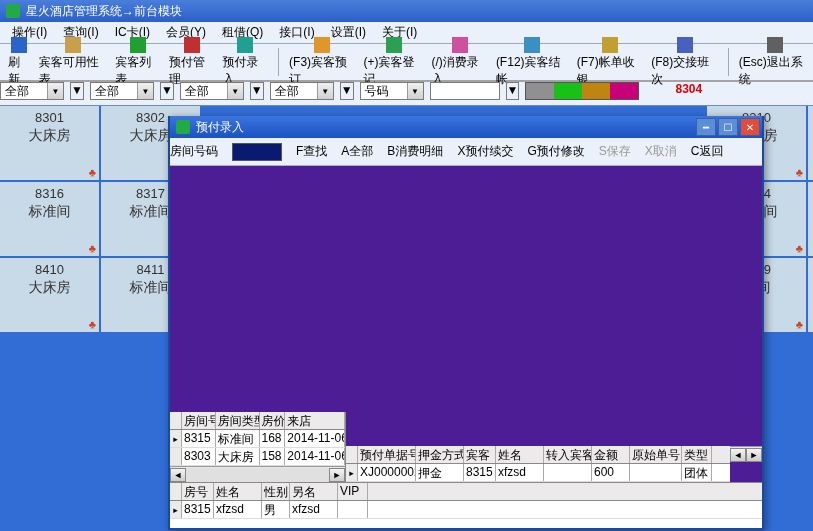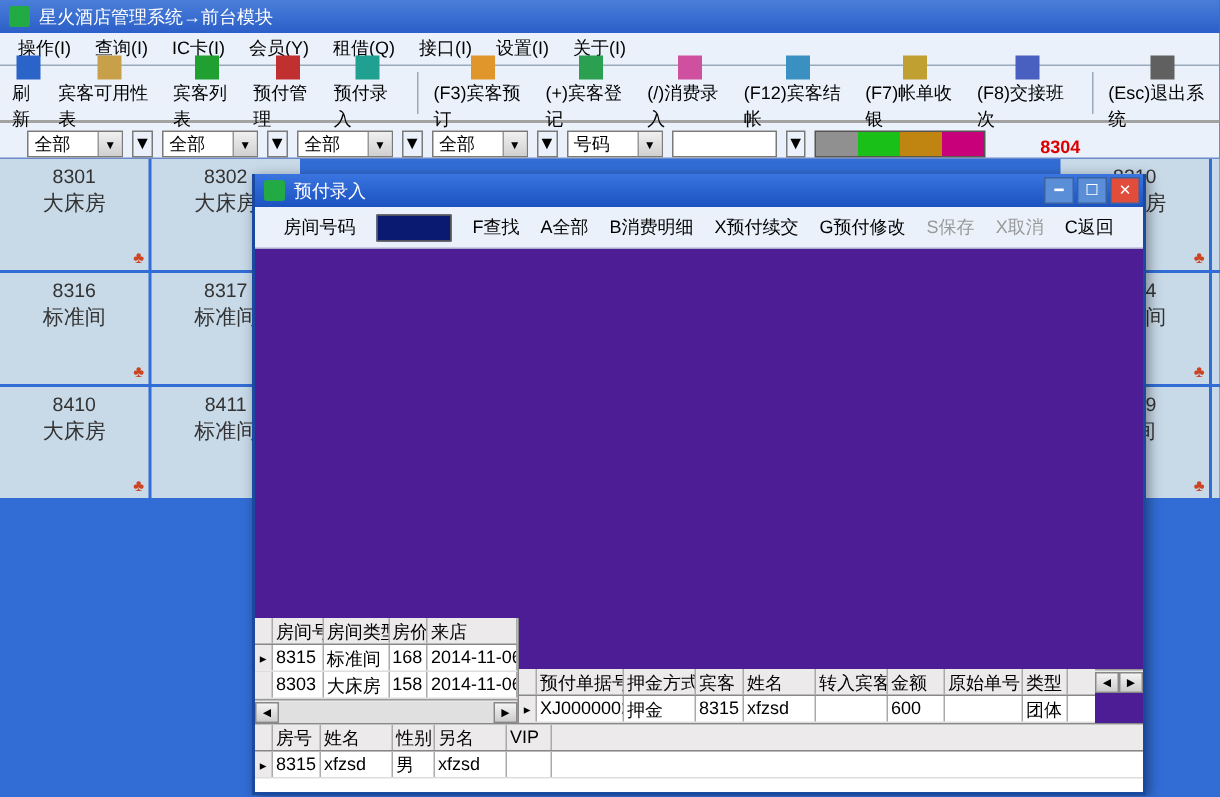--- a/index.html
+++ b/index.html
@@ -13,21 +13,21 @@
 .menubar { background: #eaf1fa; height: 22px; display: flex; align-items: center; padding-left: 4px; border-bottom: 1px solid #9ab; }
 .menubar span { padding: 0 8px; color: #000; cursor: pointer; }
 
 
 .toolbar { background: #eaf1fa; height: 38px; display: flex; align-items: center; padding-left: 6px; border-bottom: 2px solid #a3a3a3; gap: 4px; }
 .tool { display: flex; flex-direction: column; align-items: center; color: #000; cursor: pointer; padding: 0 2px; }
 .tool .ico { width: 16px; height: 16px; margin-bottom: 1px; }
 .sep { width: 1px; height: 28px; background: #9ab; margin: 0 4px; }
 
 
-.filterbar { background: #eaf1fa; height: 24px; display: flex; align-items: flex-end; padding-left: 18px; gap: 6px; border-bottom: 1px solid #6a8acc; }
+.filterbar { background: #eaf1fa; height: 24px; display: flex; align-items: flex-start; padding-left: 0; gap: 6px; border-bottom: 1px solid #6a8acc; }
 .combo { display: inline-flex; align-items: center; border: 1px solid #7a7a7a; background: #fff; height: 18px; }
 .combo .val { padding: 0 4px; min-width: 46px; }
 .combo .btn { width: 16px; height: 16px; background: linear-gradient(#f0f0f0, #d0d0d0); border-left: 1px solid #999; display: flex; align-items: center; justify-content: center; font-size: 8px; }
 .inp { border: 1px solid #7a7a7a; background: #fff; height: 18px; width: 70px; padding: 0 3px; }
 .swatches { display: flex; border: 1px solid #555; height: 18px; }
 .swatch { width: 28px; height: 100%; }
 .counter { color: #d00; font-weight: bold; margin-left: 30px; }
 
 
 .roomgrid { position: absolute; top: 106px; left: 0; right: 0; bottom: 0; background: #326dd6; display: flex; flex-wrap: wrap; align-content: flex-start; gap: 2px; padding: 0; }
@@ -39,21 +39,21 @@
 
 .modal { position: absolute; left: 168px; top: 116px; width: 596px; height: 414px; background: #d6e4f2; border: 2px solid #1a4aa0; border-top: none; box-shadow: 2px 2px 8px rgba(0,0,0,.4); }
 .modal-title { background: linear-gradient(to bottom, #3a75e0, #1b52c0); height: 22px; display: flex; align-items: center; color: #fff; padding-left: 6px; }
 .modal-title .icon { width: 14px; height: 14px; background: #2a4; border-radius: 2px; margin-right: 6px; }
 .winbtns { margin-left: auto; display: flex; }
 .winbtn { width: 20px; height: 18px; margin-right: 2px; display: flex; align-items: center; justify-content: center; font-size: 10px; border: 1px solid #3a62a2; }
 .min { background: #5a8ed6; color: #fff; }
 .max { background: #5a8ed6; color: #fff; }
 .cls { background: #e24c3a; color: #fff; }
 
-.modal-tool { background: #eaf1fa; height: 28px; display: flex; align-items: center; padding: 0 19px; gap: 14px; border-bottom: 1px solid #aac; }
+.modal-tool { background: #eaf1fa; height: 28px; display: flex; align-items: center; padding: 0 0; gap: 14px; border-bottom: 1px solid #aac; }
 .modal-tool .lbl { color: #000; }
 .modal-tool .field { background: #0a1a70; width: 50px; height: 18px; border: 1px solid #555; }
 .modal-tool .link { color: #000; cursor: pointer; }
 .modal-tool .link.disabled { color: #999; }
 
 .modal-body { display: flex; height: 316px; background: #4c1d95; align-items: flex-end; }
 .left-pane { width: 176px; display: flex; flex-direction: column; border-right: 1px solid #888; }
 .right-pane { flex: 1; display: flex; flex-direction: row; }
 
 .grid { flex: 1; overflow: auto; background: #fff; position: relative; }

